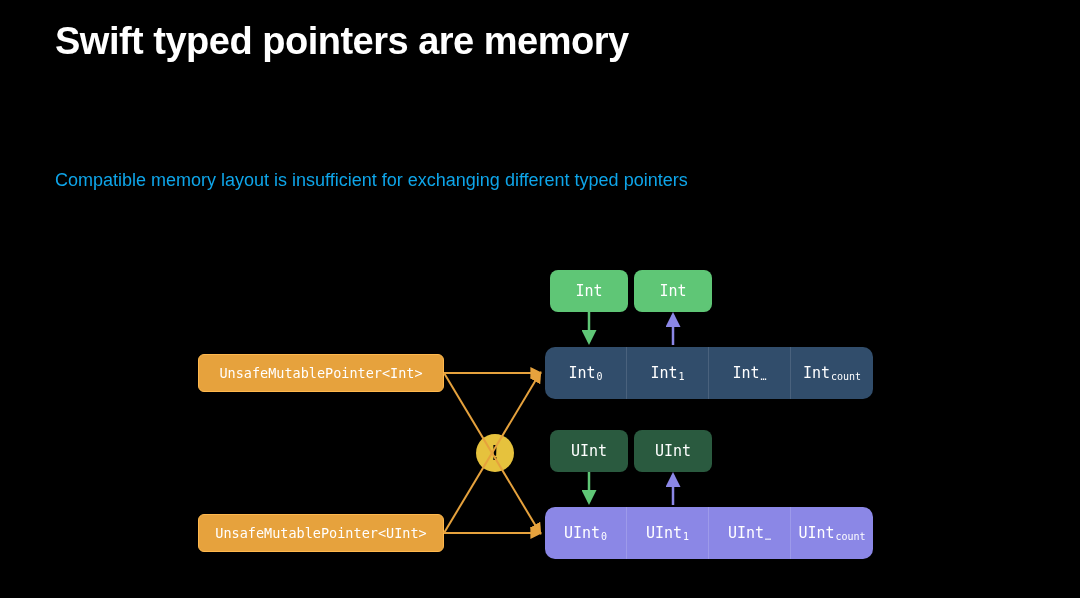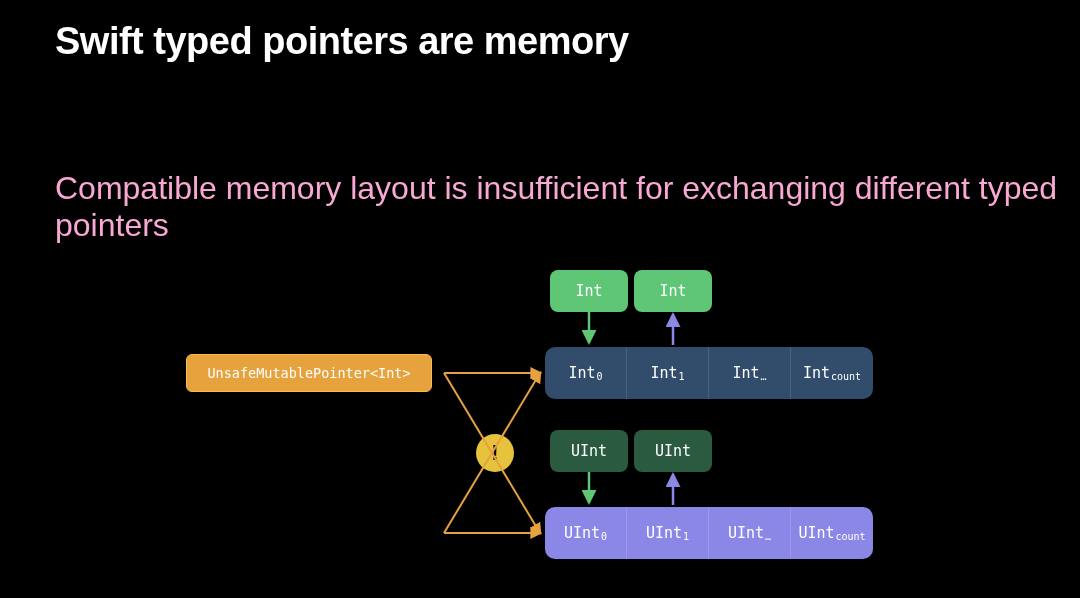--- a/index.html
+++ b/index.html
@@ -17,23 +17,23 @@
     top: 20px;
     left: 55px;
     font-size: 38px;
     font-weight: 700;
     letter-spacing: -0.5px;
   }
   .subtitle {
     position: absolute;
     top: 170px;
     left: 55px;
-    font-size: 32px;
+    font-size: 18px;
     font-weight: 400;
-    color: #f9a8d4;
+    color: #0ea5e9;
   }
   .diagram {
     position: absolute;
     top: 260px;
     left: 0;
     width: 1080px;
     height: 338px;
   }
   .box {
     position: absolute;
@@ -113,22 +113,25 @@
   }
 </style>
 </head>
 <body>
 
 <div class="title">Swift typed pointers are memory</div>
 <div class="subtitle">Compatible memory layout is insufficient for exchanging different typed pointers</div>
 
 <div class="diagram">
 
-  <div class="box pointer-box" style="left:186px; top:94px;">
+  <div class="box pointer-box" style="left:198px; top:94px;">
     <span>UnsafeMutablePointer&lt;Int&gt;</span>
+  </div>
+  <div class="box pointer-box" style="left:198px; top:254px;">
+    <span>UnsafeMutablePointer&lt;UInt&gt;</span>
   </div>
 
   <div class="warning-circle" style="left:476px; top:174px;">
     <span>!</span>
   </div>
 
   <div class="box small-green" style="left:550px; top:10px;">
     <span>Int</span>
   </div>
   <div class="box small-green" style="left:634px; top:10px;">

